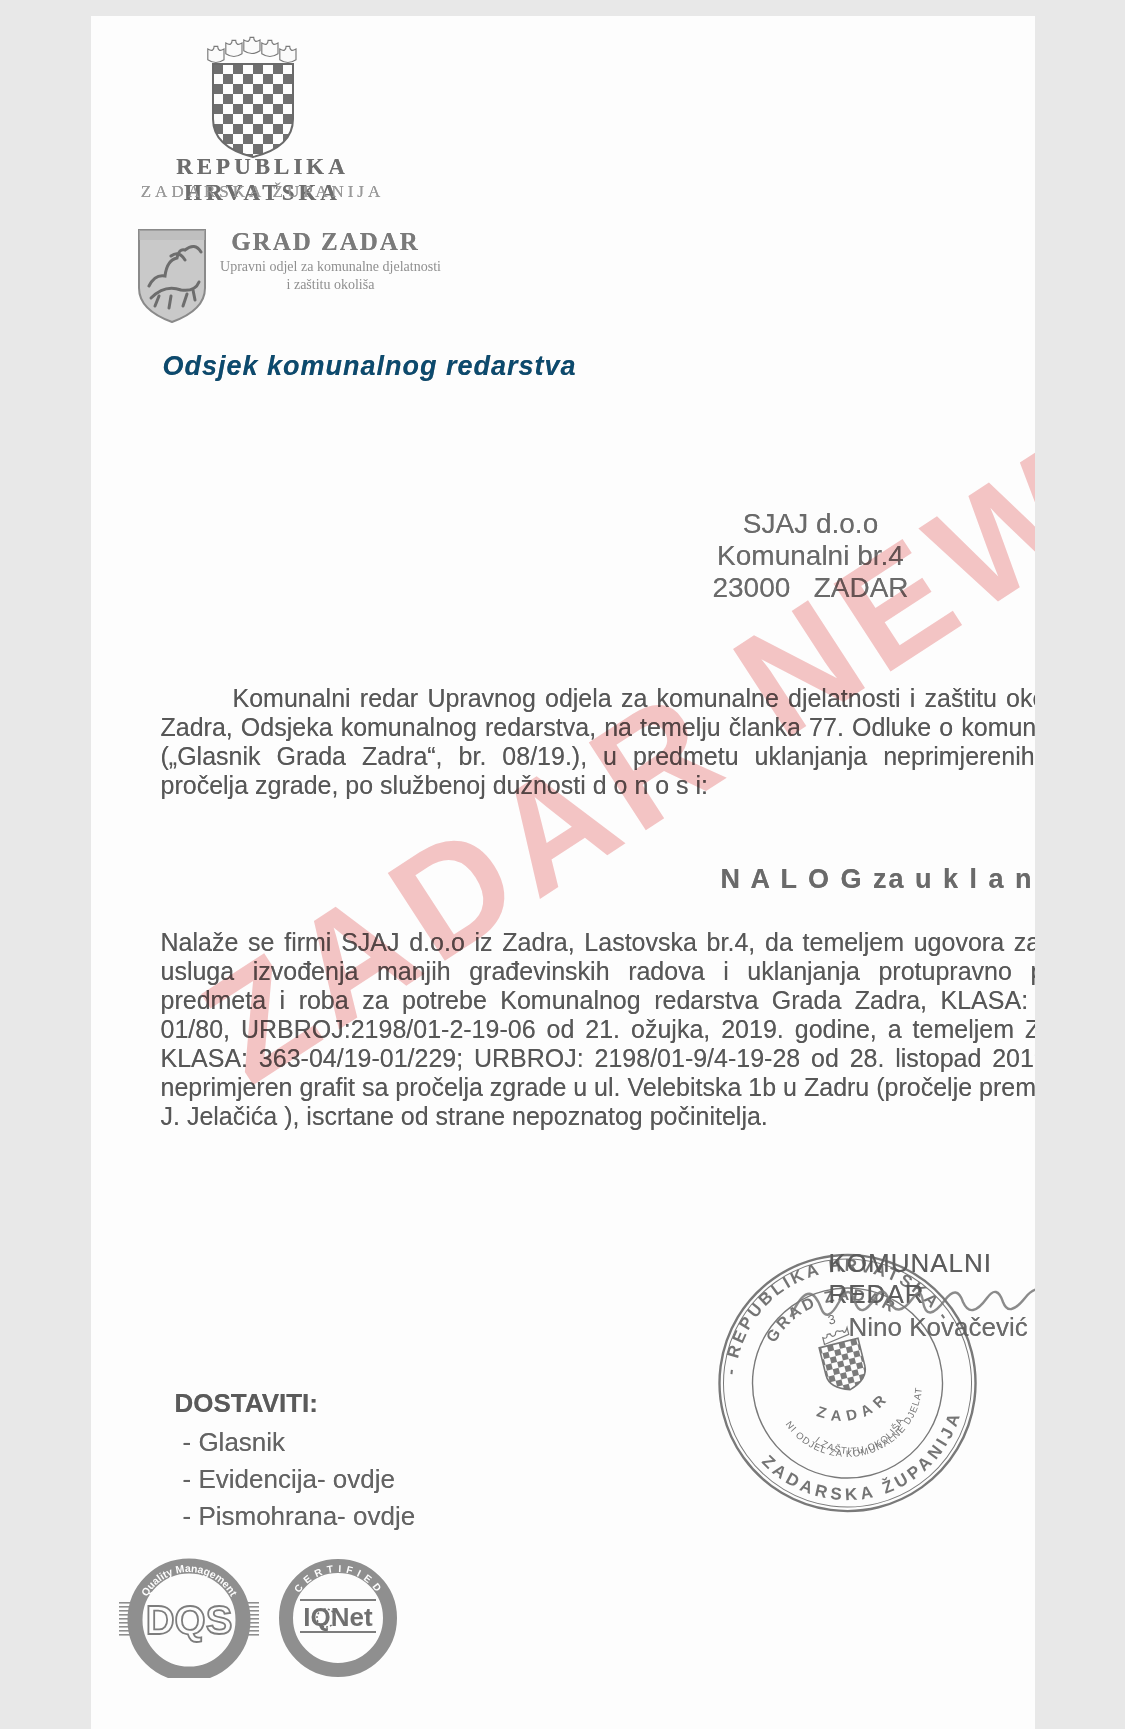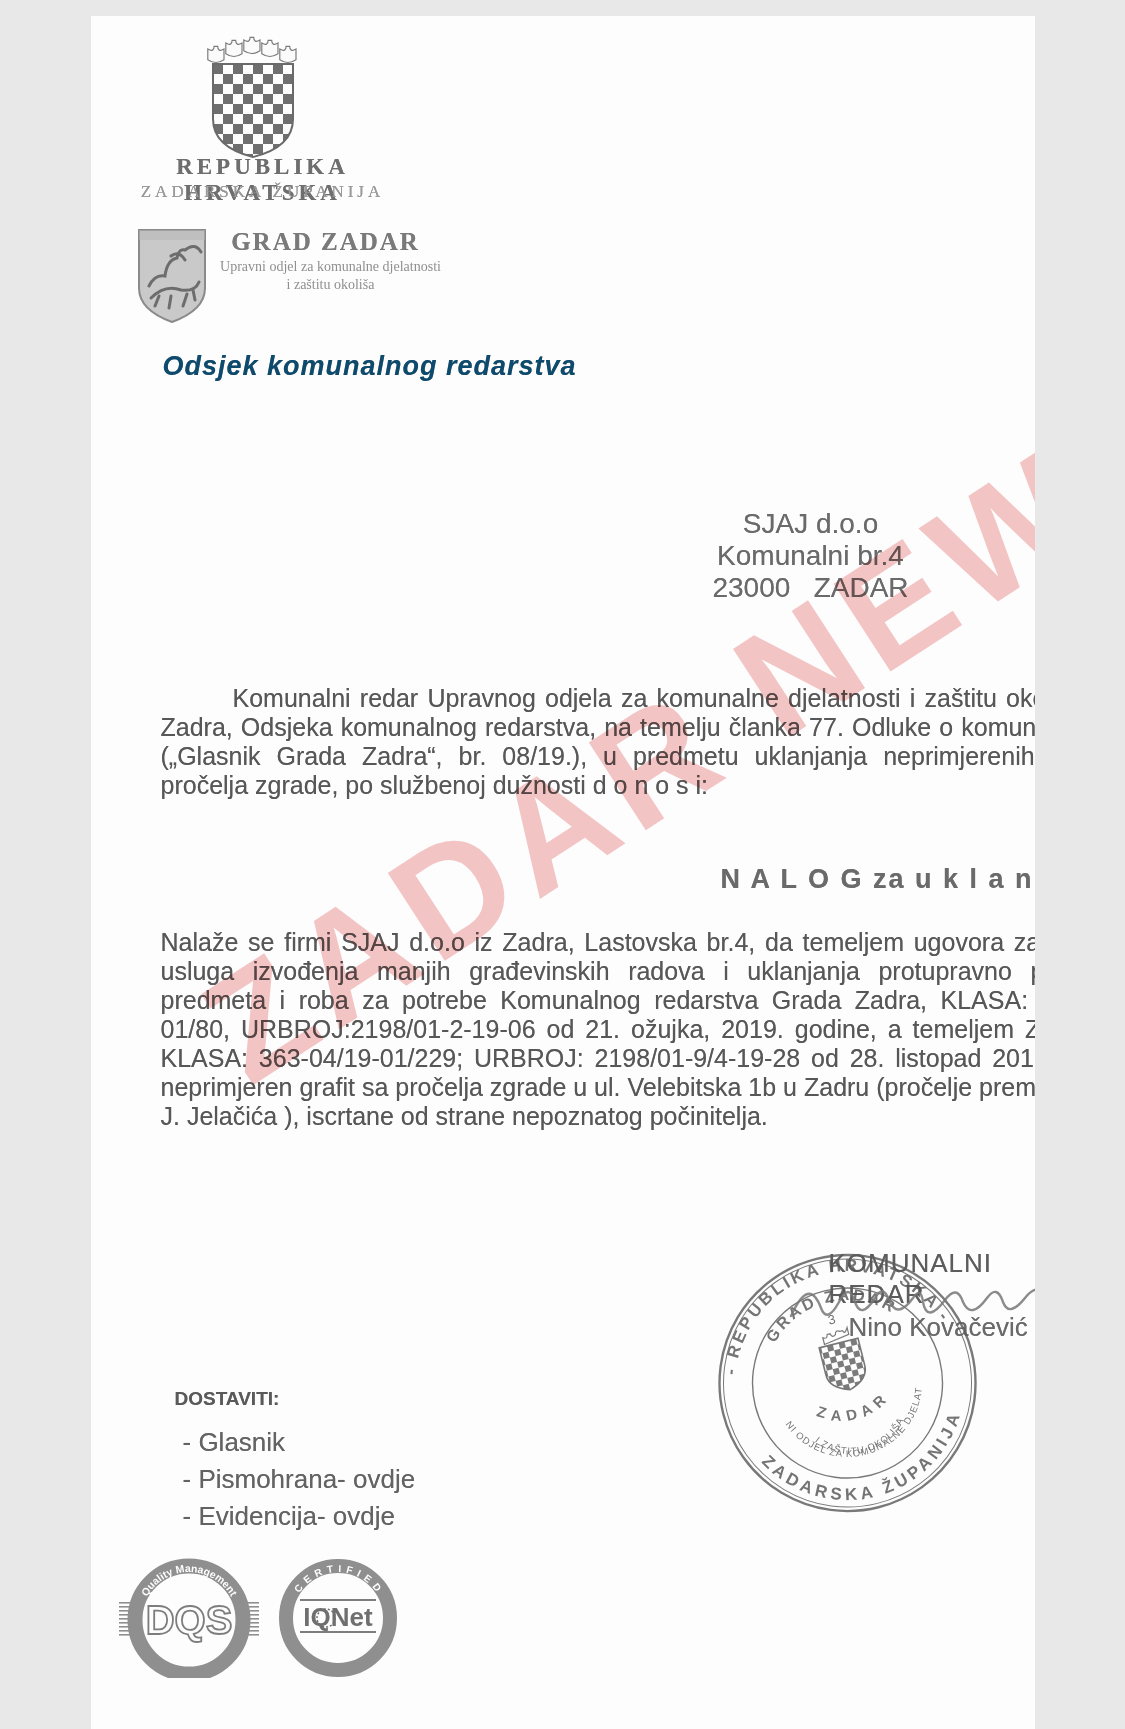--- a/index.html
+++ b/index.html
@@ -51,21 +51,21 @@
   .para1{text-indent:72px;}
   .order-title{
     left:62px;top:848px;width:1000px;text-align:right;
     font-size:27px;font-weight:bold;color:#6a6a6a;letter-spacing:2px;
   }
   .para2{top:912px;}
   
   .sig-title{left:738px;top:1232px;font-size:26px;color:#5c5c5c;letter-spacing:1px;}
   .sig-name{left:758px;top:1296px;font-size:26px;color:#6a6a6a;}
   
-  .dist-title{left:84px;top:1372px;font-size:19px;font-weight:bold;color:#5a5a5a;}
+  .dist-title{left:84px;top:1372px;font-size:26px;font-weight:bold;color:#5a5a5a;}
   .dist-list{left:92px;top:1408px;font-size:26px;color:#636363;line-height:37px;}
   
   .watermark{
     left:130px;top:940px;
     transform:rotate(-33deg);transform-origin:0 50%;
     font-size:152px;font-weight:bold;letter-spacing:10px;white-space:nowrap;
     color:rgba(226,88,88,0.34);mix-blend-mode:multiply;z-index:6;
     font-family:"Liberation Sans",sans-serif;
   }
   .scan-text{text-shadow:0 0 0.5px rgba(100,100,100,0.7);}
@@ -188,22 +188,22 @@
       <text font-size="9.5" fill="#575757" letter-spacing="1">
         <textPath href="#arcRing3" startOffset="50%" text-anchor="middle">I ZAŠTITU OKOLIŠA</textPath>
       </text>
     </svg>
   </div>
 
   <div class="abs dist-title scan-text">DOSTAVITI:</div>
   <div class="abs dist-list scan-text">
 
   <div>- Glasnik</div>
+      <div>- Evidencija- ovdje</div>
       <div>- Pismohrana- ovdje</div>
-      <div>- Evidencija- ovdje</div>
     </div>
 
   <div class="abs" style="left:28px;top:1542px;">
     <svg width="140" height="120" viewBox="0 0 140 120">
       <defs>
         <pattern id="hbars" width="6" height="4" patternUnits="userSpaceOnUse">
           <rect width="6" height="1.6" fill="#8f8f8f"></rect>
         </pattern>
         <path id="dqsTop" d="M 22,62 A 48,48 0 0 1 118,62"></path>
         <path id="dqsBottom" d="M 26,58 A 44,44 0 0 0 114,58"></path>

